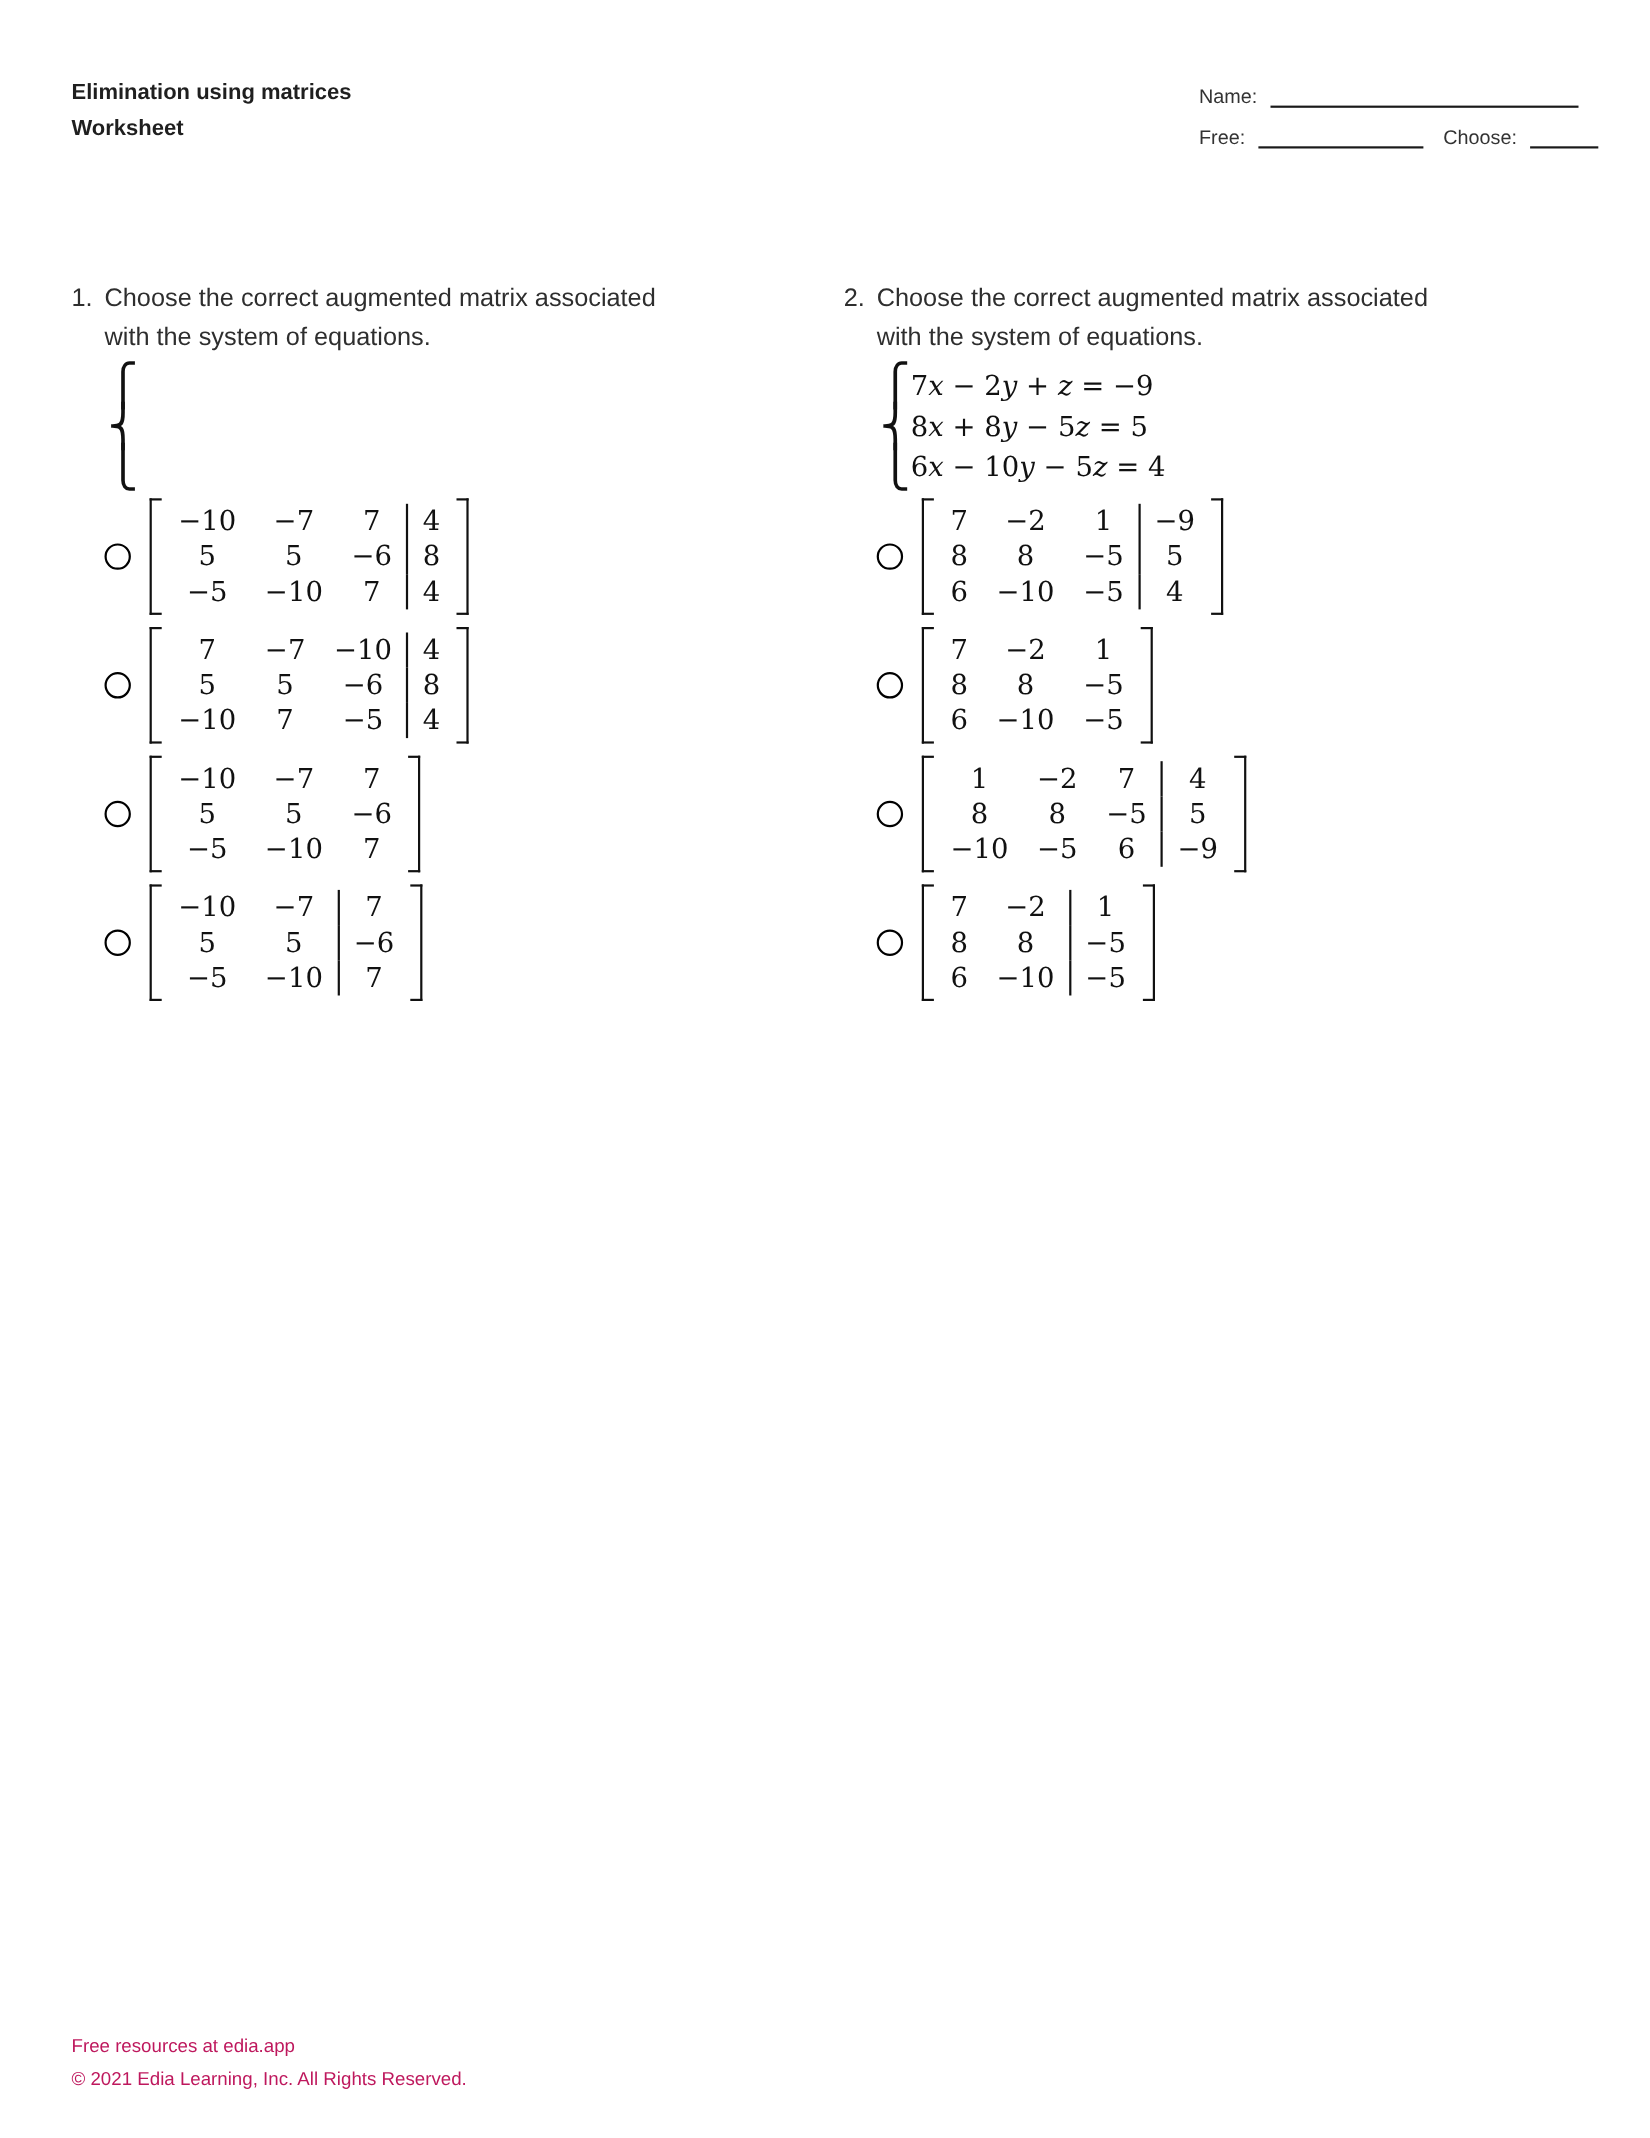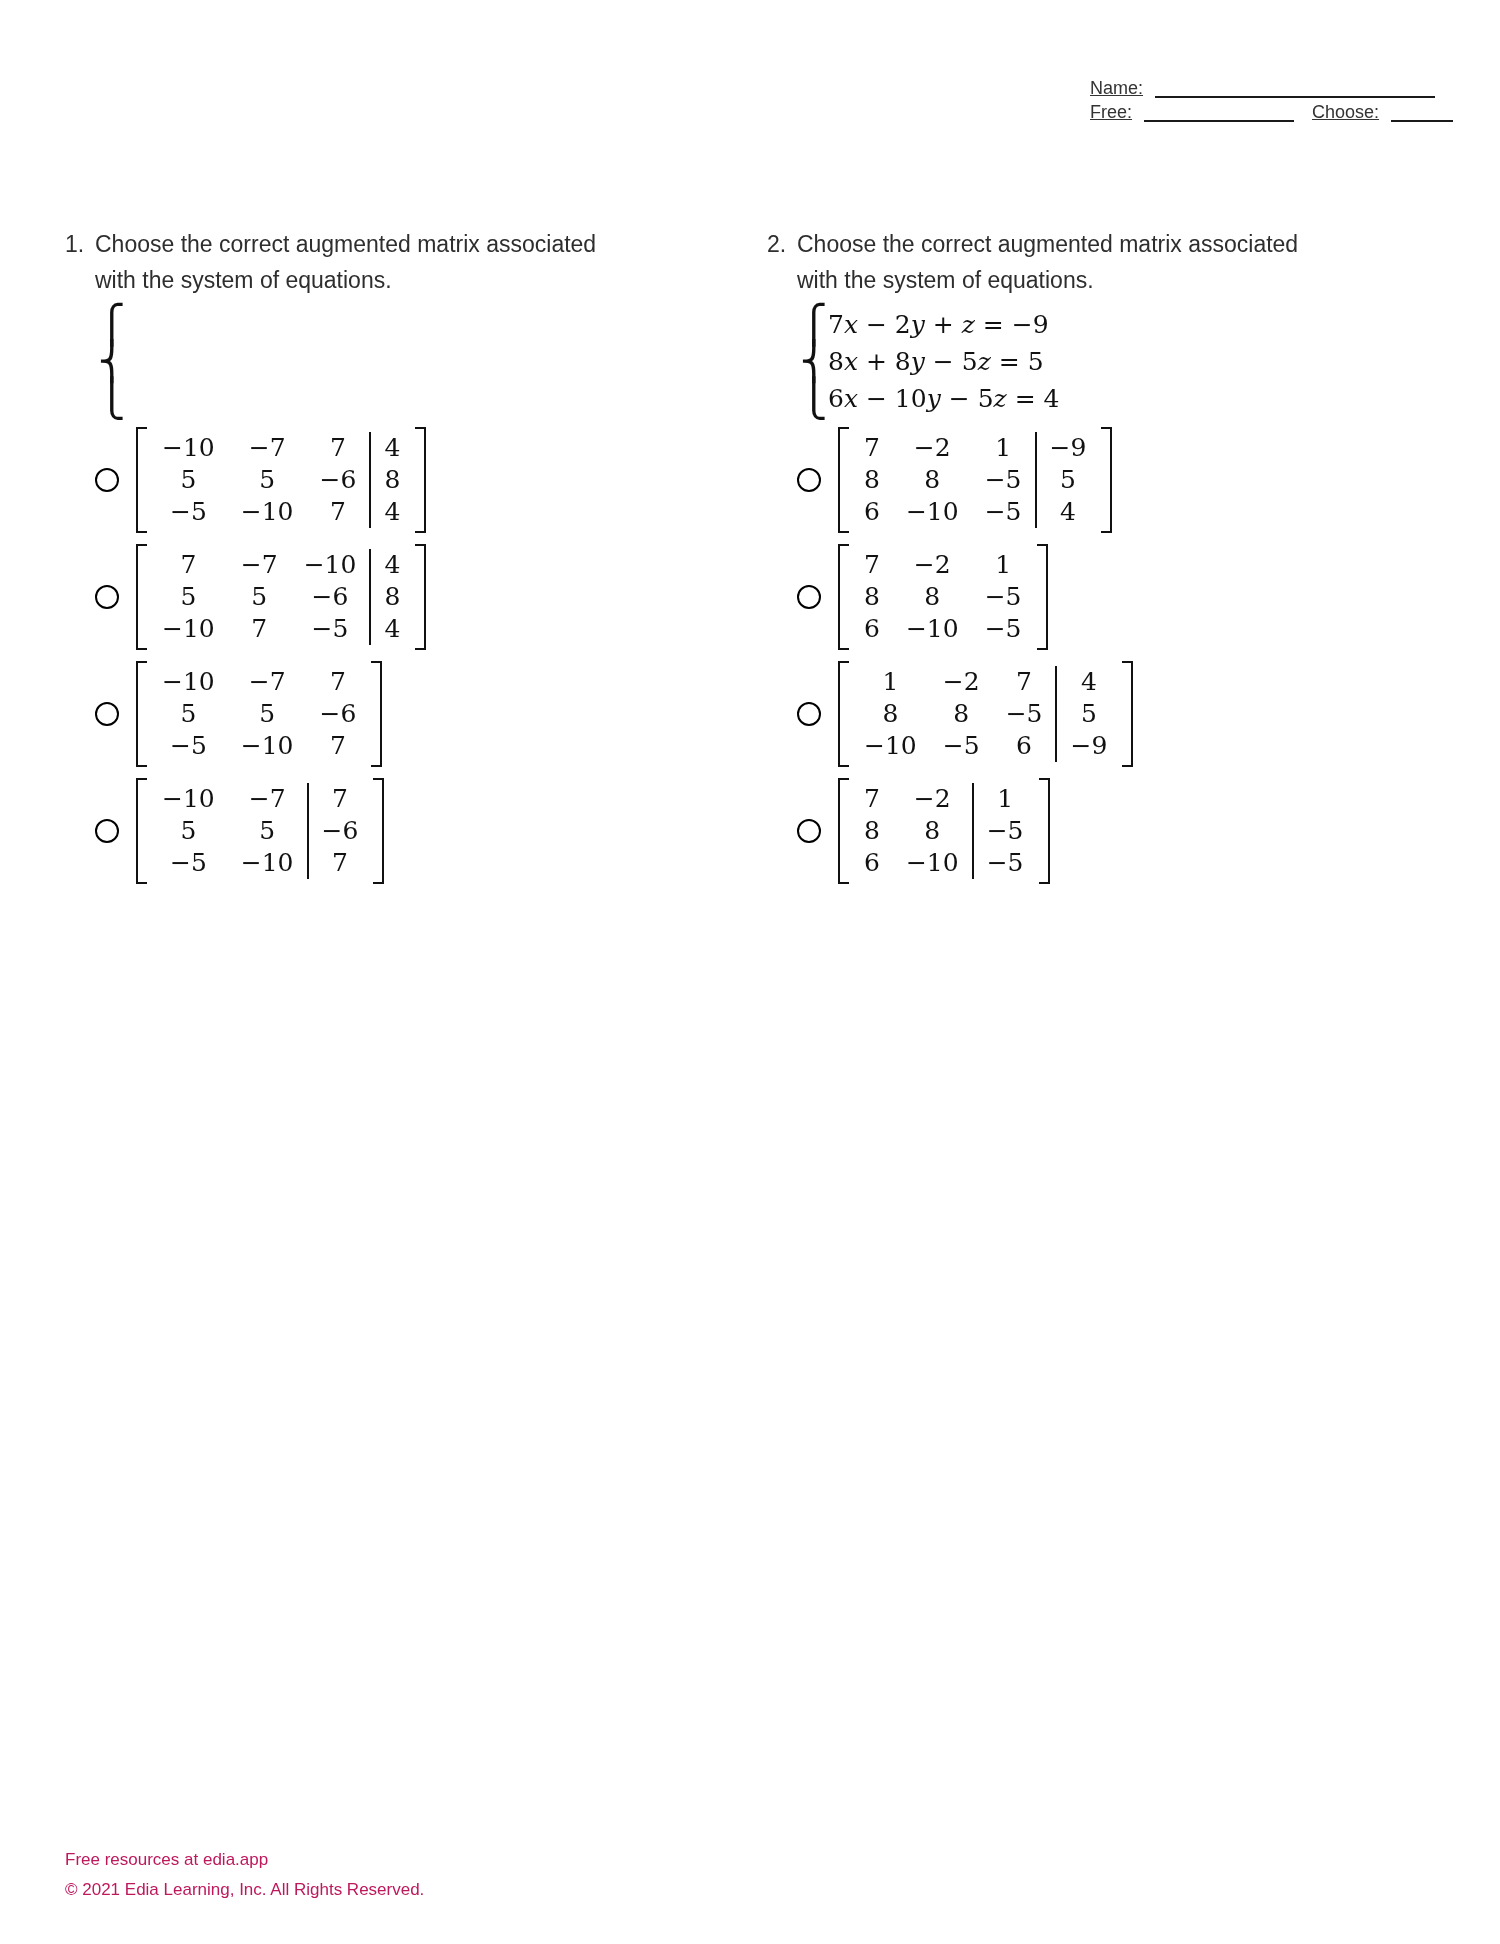--- a/index.html
+++ b/index.html
@@ -9,21 +9,21 @@
     font-family:"Liberation Sans", sans-serif;
     color:#2d2d2d;
     position:relative;
     overflow:hidden;
   }
 
   
   .header { display:flex; padding:68px 65px 0 65px; }
   .titles .t-line { font-size:20px; font-weight:700; color:#1f1f1f; line-height:33px; }
   .fields { margin-left:auto; width:345px; padding-top:10px; font-size:18px; color:#333; }
-  .field-row { display:flex; align-items:flex-end; margin-bottom:4px;text-decoration:underline; }
+  .field-row { display:flex; align-items:flex-end; margin-bottom:17px; }
   .f-label { flex:none; padding-right:12px; line-height:20px; }
   .u-line { border-bottom:2px solid #1a1a1a; height:16px; }
   .u-name { flex:1; }
   .u-date { width:150px; flex:none; }
   .u-period { width:62px; flex:none; }
   .p-label { margin-left:18px; }
 
   
   .questions { display:flex; padding-left:65px; margin-top:100px; }
   .question { width:625px; }
@@ -66,20 +66,24 @@
   .m-cell.aug { border-left:2.2px solid #111; }
 
   
   .footer { position:absolute; left:65px; top:1845px; font-size:17px; color:#be185d; }
   .footer div { line-height:30px; }
 </style>
 </head>
 <body>
 
 <div class="header">
+  <div class="titles">
+    <div class="t-line">Elimination using matrices</div>
+    <div class="t-line">Worksheet</div>
+  </div>
   <div class="fields">
     <div class="field-row">
       <span class="f-label">Name:</span>
       <span class="u-line u-name"></span>
     </div>
     <div class="field-row">
       <span class="f-label">Free:</span>
       <span class="u-line u-date"></span>
       <span class="f-label p-label">Choose:</span>
       <span class="u-line u-period"></span>

